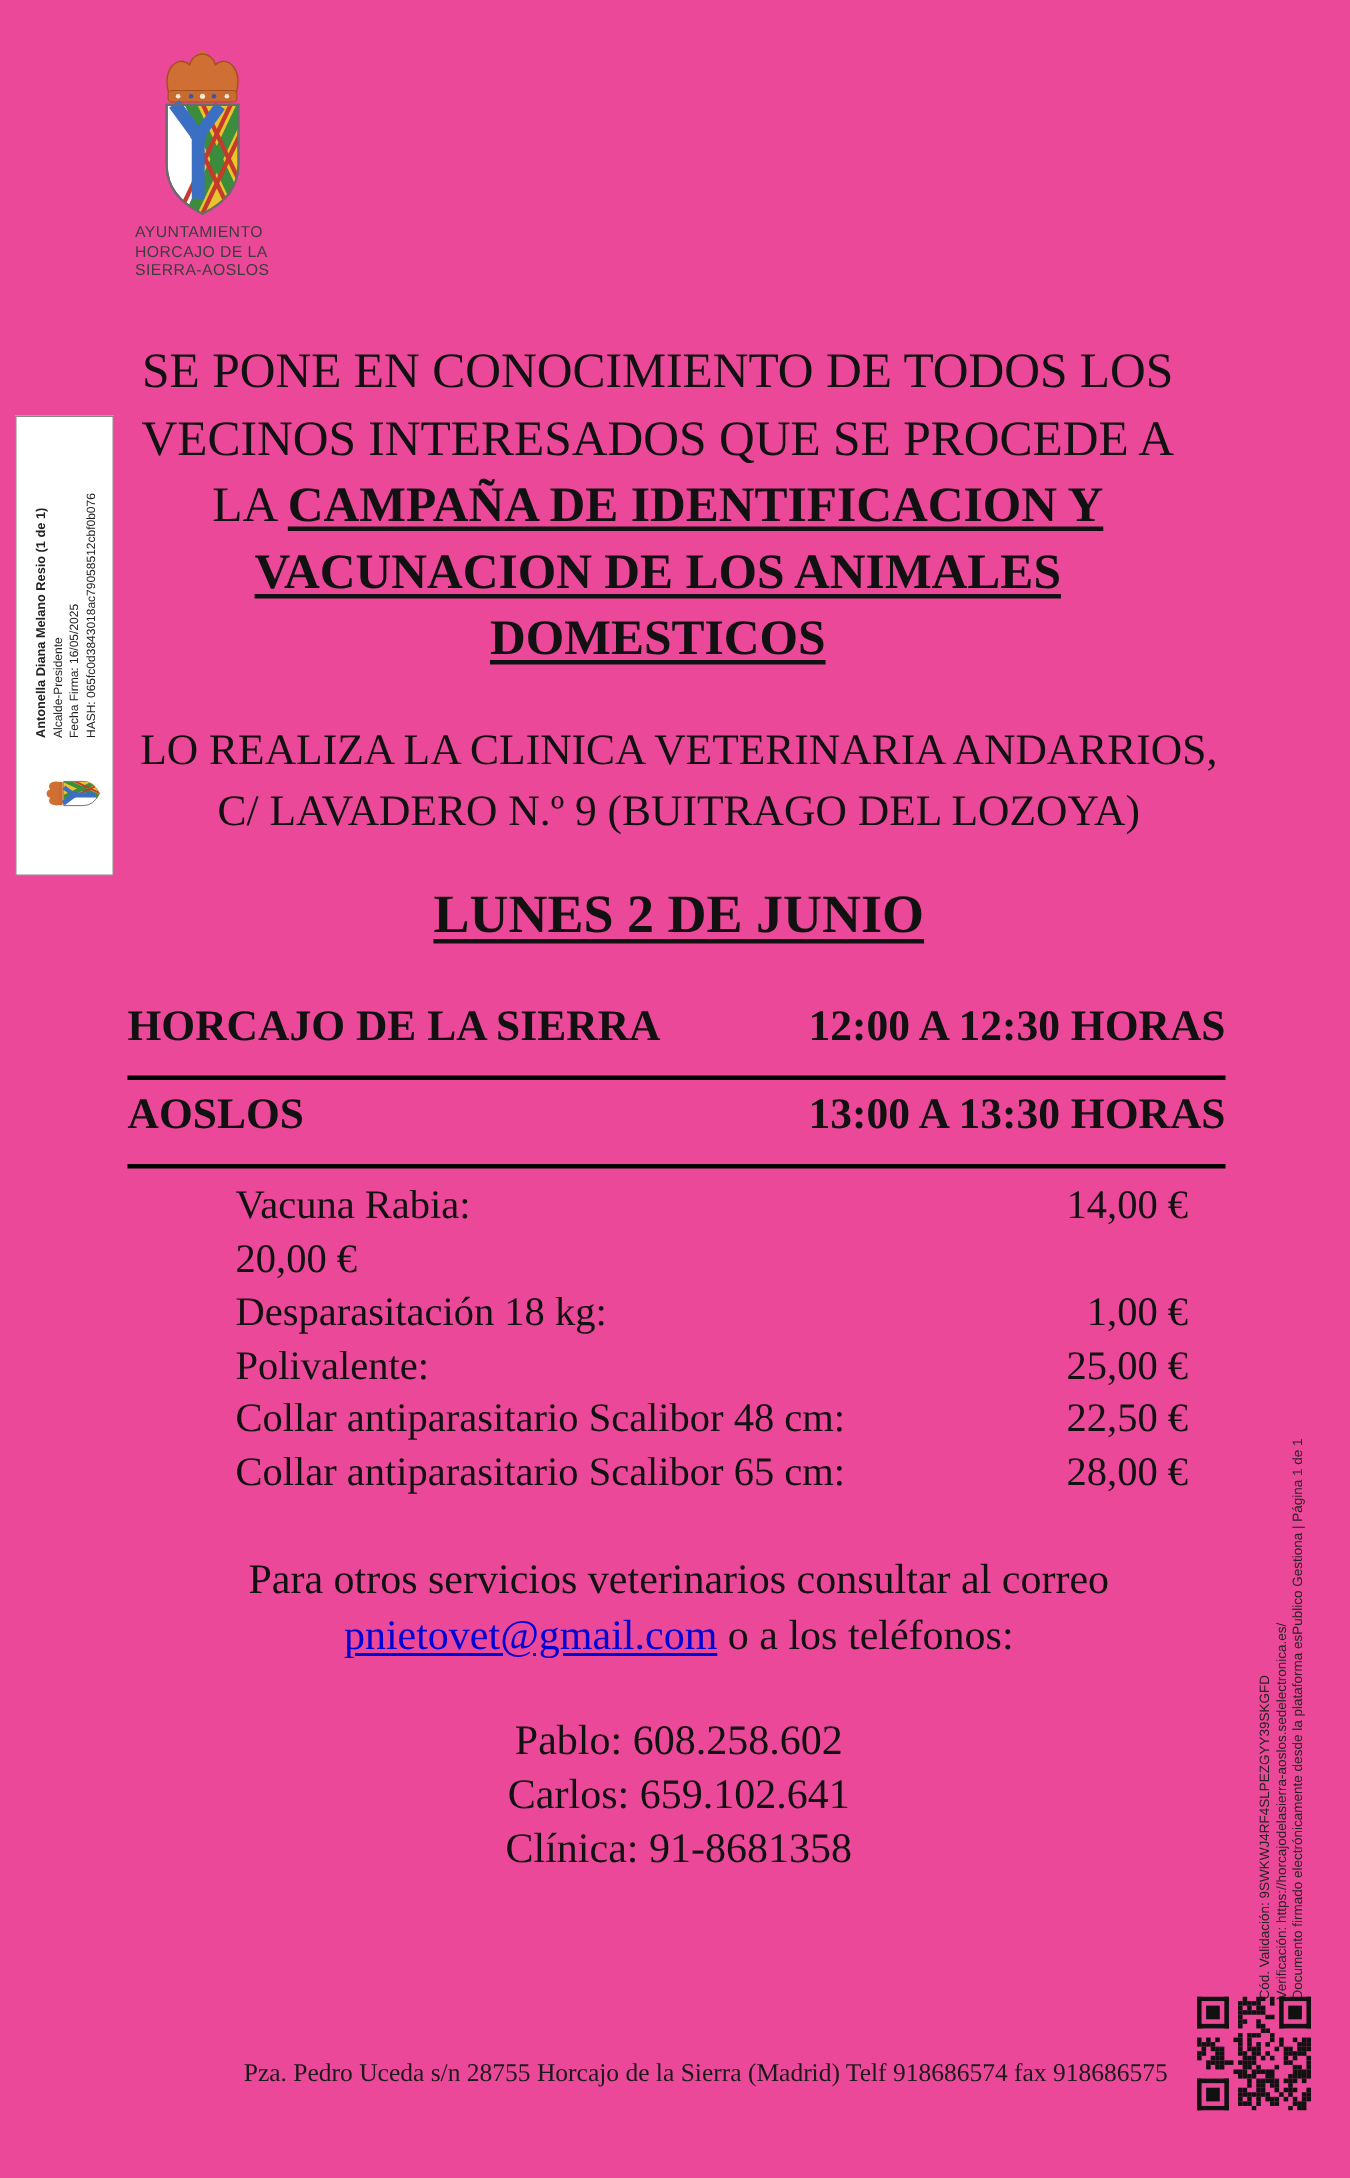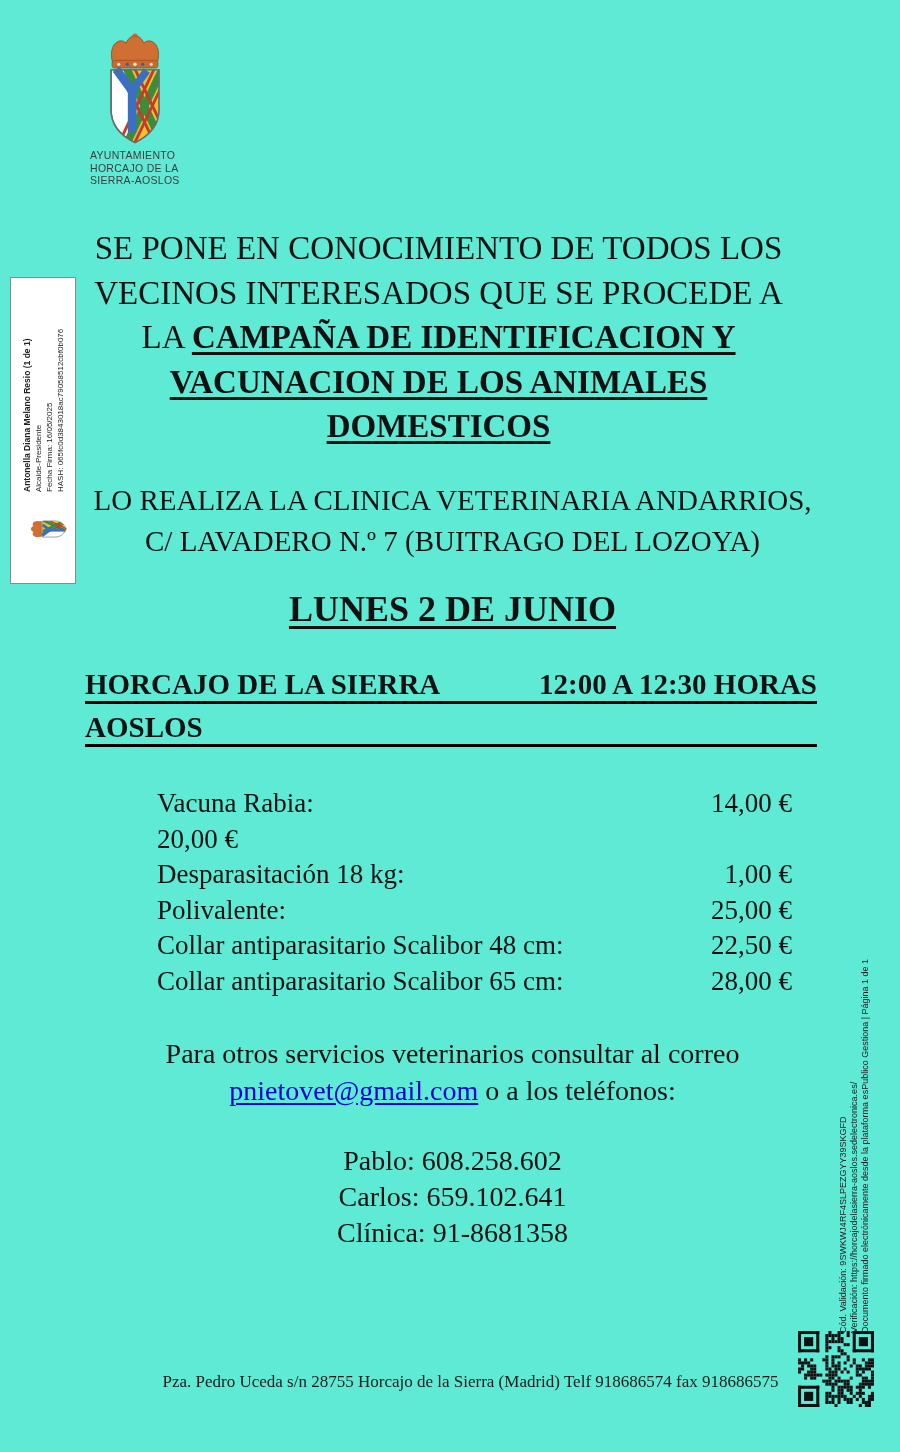--- a/index.html
+++ b/index.html
@@ -1,19 +1,19 @@
 <!DOCTYPE html>
 <html><head>
 <meta charset="utf-8">
 <style>
   * { margin:0; padding:0; box-sizing:border-box; }
   html,body { background:#ffffff; }
   body { font-family:"Liberation Serif","DejaVu Serif",serif; color:#111; }
   .page {
-    position:relative; width:900px; height:1452px; background:#5eead4; overflow:hidden;
+    position:relative; width:900px; height:1452px; background:#ec4899; overflow:hidden;
   }
   
   .logo { position:absolute; left:92px; top:30px; }
   .org-name {
     position:absolute; left:90px; top:149px; width:180px;
     font-family:"Liberation Sans","DejaVu Sans",sans-serif;
     font-size:10.5px; line-height:12.5px; color:#3d3d3d; letter-spacing:.3px;
   }
   
   .sig-box {
@@ -43,21 +43,21 @@
   }
   .date-heading {
     position:absolute; left:85px; top:588px; width:735px;
     font-size:36px; font-weight:bold; text-align:center;
     text-decoration:underline; text-decoration-thickness:3px; text-underline-offset:5px;
   }
   .schedule { position:absolute; left:85px; top:668px; width:732px; }
   .schedule-row {
     display:flex; justify-content:space-between; align-items:baseline;
     font-size:29px; font-weight:bold;
-    border-bottom:3.5px solid #000; padding-bottom:0; margin-bottom:7px;
+    border-bottom:3.5px solid #000; padding-bottom:16px; margin-bottom:7px;
   }
   .prices { position:absolute; left:157px; top:786px; width:635px;text-align:center; }
   .price-row { display:flex; justify-content:space-between; font-size:27px; line-height:35.5px; }
   .contact {
     position:absolute; left:85px; top:1036px; width:735px;
     font-size:28px; line-height:36.5px; text-align:center;
   }
   .contact a { color:#0000d4; text-decoration:underline; text-underline-offset:3px; }
   .phones {
     position:absolute; left:85px; top:1143px; width:735px;
@@ -145,31 +145,32 @@
     </g>
     <g stroke="#3b6fc4" fill="none" stroke-linecap="square">
       <path d="M28,51 L42,70" stroke-width="10"></path>
       <path d="M55,52 L42,70" stroke-width="9"></path>
       <path d="M42,68 L42,108" stroke-width="10"></path>
     </g>
   </svg>
 
   <p class="intro"><span>SE PONE EN CONOCIMIENTO DE TODOS LOS VECINOS INTERESADOS QUE SE PROCEDE A LA </span><span class="emph">CAMPAÑA DE IDENTIFICACION Y VACUNACION DE LOS ANIMALES DOMESTICOS</span></p>
 
-  <p class="clinic">LO REALIZA LA CLINICA VETERINARIA ANDARRIOS, C/ LAVADERO N.º 7 (BUITRAGO DEL LOZOYA)</p>
+  <p class="clinic">LO REALIZA LA CLINICA VETERINARIA ANDARRIOS, C/ LAVADERO N.º 9 (BUITRAGO DEL LOZOYA)</p>
 
   <h1 class="date-heading">LUNES 2 DE JUNIO</h1>
 
   <div class="schedule">
     <div class="schedule-row">
       <span>HORCAJO DE LA SIERRA</span>
       <span>12:00 A 12:30 HORAS</span>
     </div>
     <div class="schedule-row">
       <span>AOSLOS</span>
+      <span>13:00 A 13:30 HORAS</span>
     </div>
   </div>
 
   <div class="prices">
     <div class="price-row">
       <span>Vacuna Rabia:</span>
       <span>14,00 €</span>
     </div>
     <div class="price-row">
       <span>20,00 €</span>

